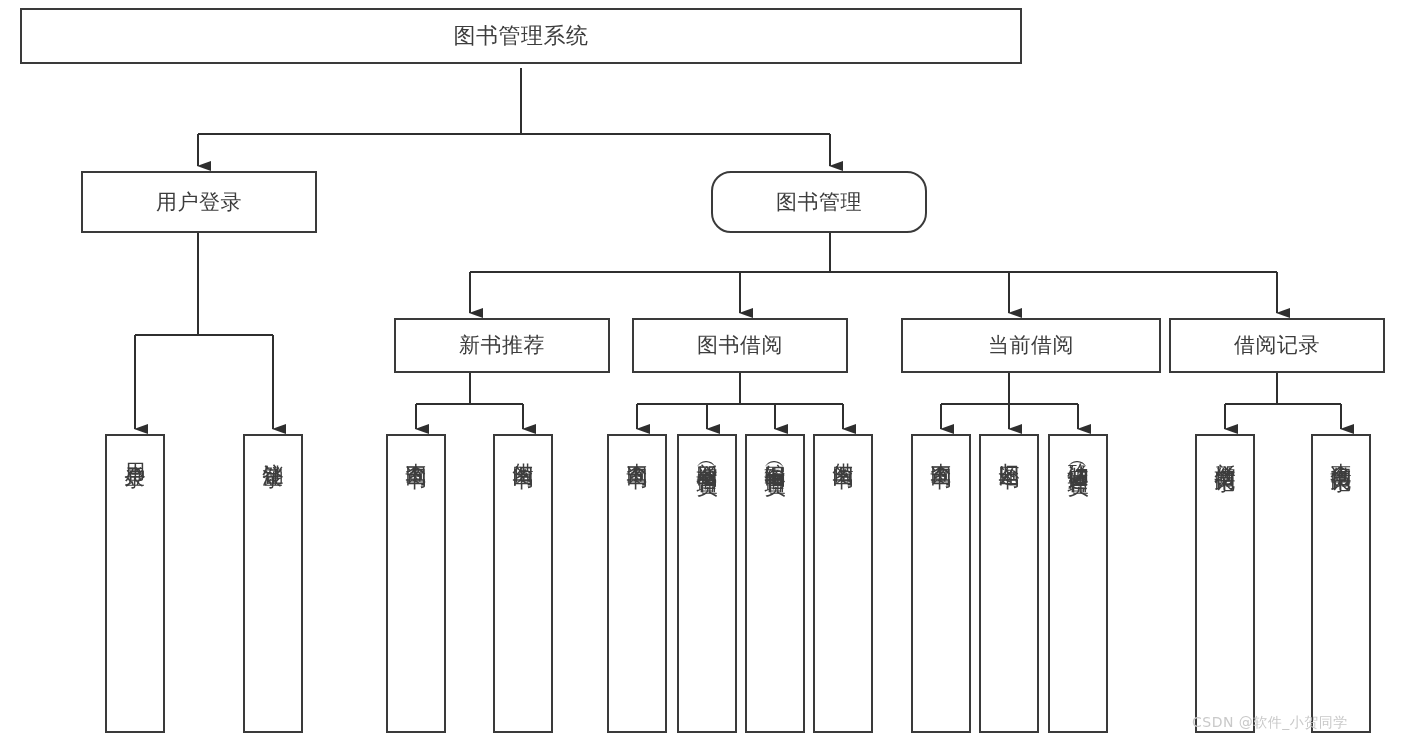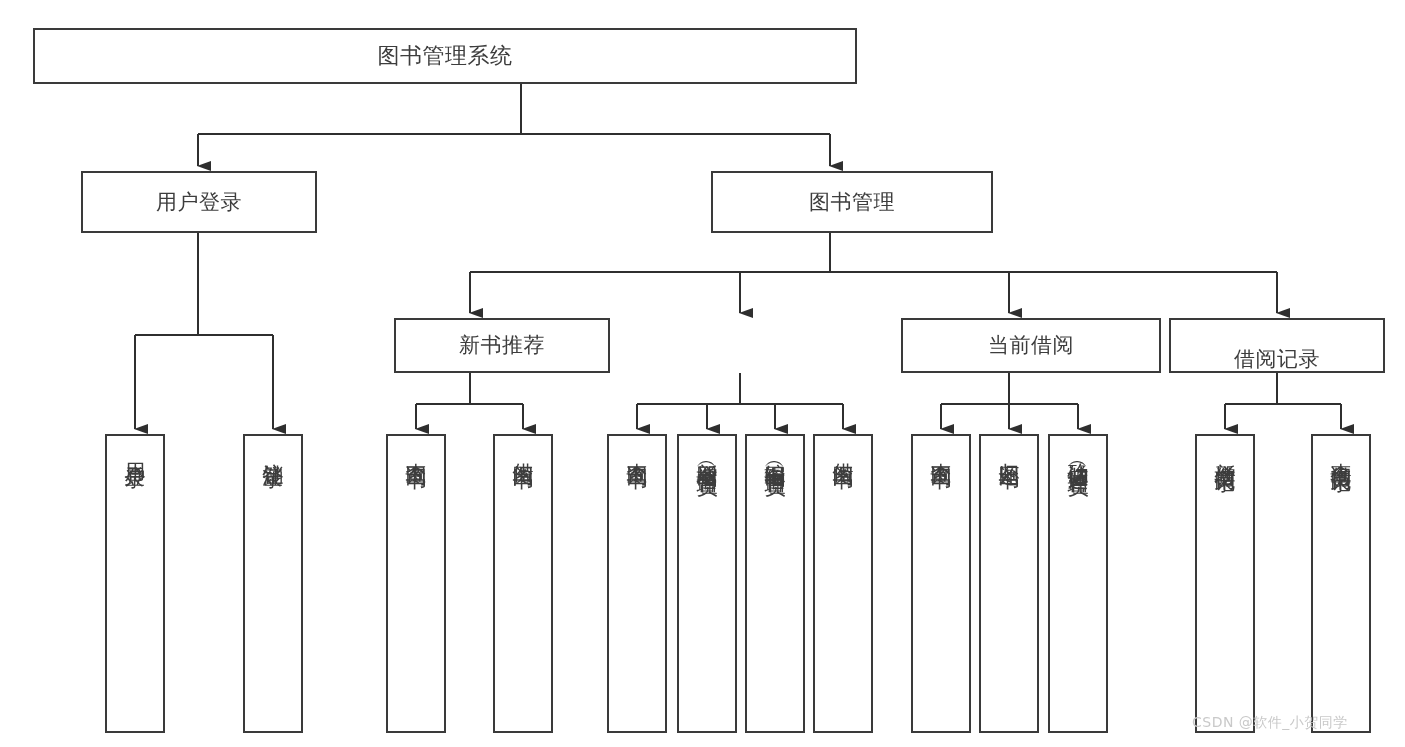--- a/index.html
+++ b/index.html
@@ -121,38 +121,41 @@
       <path d="M 1009 404 L 1009 429" marker-end="url(#arrow)"></path>
       <path d="M 1078 404 L 1078 429" marker-end="url(#arrow)"></path>
 
       <path d="M 1277 373 L 1277 404"></path>
       <path d="M 1225 404 L 1341 404"></path>
       <path d="M 1225 404 L 1225 429" marker-end="url(#arrow)"></path>
       <path d="M 1341 404 L 1341 429" marker-end="url(#arrow)"></path>
     </g>
   </svg>
 
-  <div class="node horiz root" style="left:20px; top:28px; width:824px; height:56px;margin-left:13px;">
+  <div class="node horiz root" style="left:20px; top:8px; width:1002px; height:56px;">
     <span class="node-label">图书管理系统</span>
   </div>
 
   <div class="node horiz" style="left:81px; top:171px; width:236px; height:62px;">
     <span class="node-label">用户登录</span>
   </div>
-  <div class="node horiz" style="left:711px; top:171px; width:282px; height:62px;">
+  <div class="node horiz" style="left:711px; top:171px; width:216px; height:62px;border-radius:20px;">
     <span class="node-label">图书管理</span>
   </div>
 
   <div class="node horiz" style="left:362px; top:318px; width:216px; height:55px;margin-left:32px;">
     <span class="node-label">新书推荐</span>
   </div>
+  <div class="node horiz" style="left:632px; top:318px; width:216px; height:55px;">
+    <span class="node-label">图书借阅</span>
+  </div>
   <div class="node horiz" style="left:901px; top:318px; width:260px; height:55px;">
     <span class="node-label">当前借阅</span>
   </div>
-  <div class="node horiz" style="left:1169px; top:318px; width:216px; height:55px;align-items:flex-end;">
+  <div class="node horiz" style="left:1169px; top:318px; width:216px; height:55px;">
     <span class="node-label">借阅记录</span>
   </div>
 
   <div class="node vert" style="left:105px; top:434px; width:60px; height:299px;">
     <span class="node-label">用户登录</span>
   </div>
   <div class="node vert" style="left:243px; top:434px; width:60px; height:299px;">
     <span class="node-label">注销登录</span>
   </div>
 

